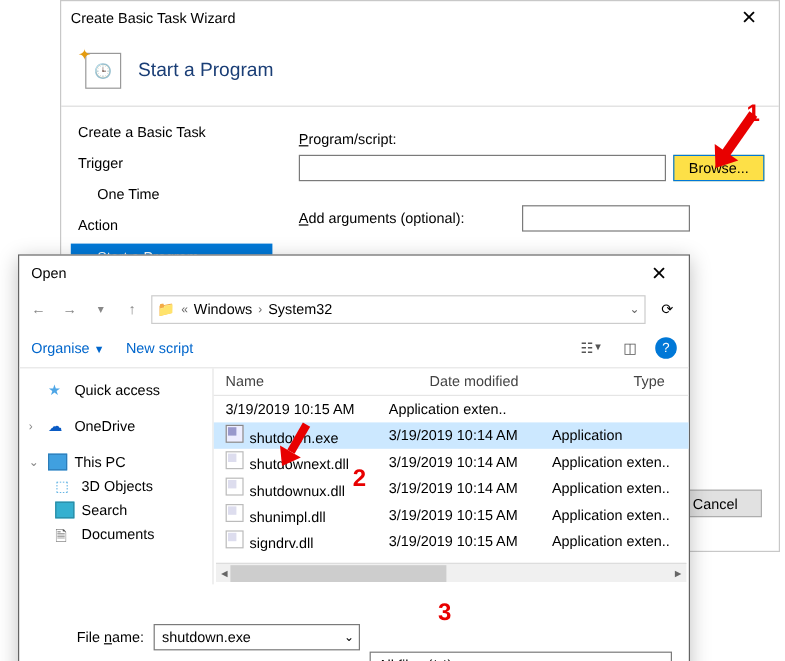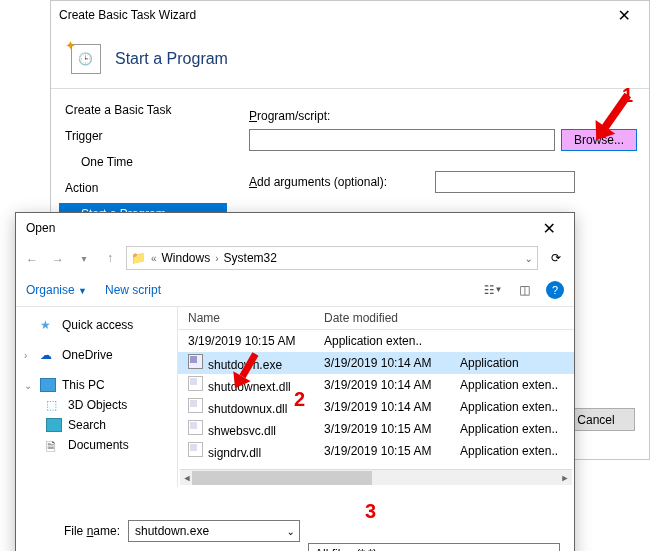--- a/index.html
+++ b/index.html
@@ -16,21 +16,21 @@
 .wizard-body { display: flex; gap: 16px; }
 .wizard-sidebar { width: 182px; padding: 10px 6px 10px 8px; }
 .wizard-sidebar .item { padding: 4px 6px; margin-bottom: 4px; }
 .wizard-sidebar .sub { padding-left: 22px; }
 .wizard-sidebar .selected { background: #0078d7; color: #fff; }
 .wizard-main { flex: 1; padding: 20px 12px 0 0; }
 .field-row { display: flex; align-items: center; margin-bottom: 20px; gap: 6px; }
 .field-label { width: 150px; }
 .field-label u { text-decoration: underline; }
 .text-input { flex: 1; height: 22px; border: 1px solid #7a7a7a; padding: 0 4px; }
-.browse-btn { height: 22px; width: 76px; border: 1px solid #0078d7; background: #f0abfc; cursor: pointer; }
+.browse-btn { height: 22px; width: 76px; border: 1px solid #0078d7; background: #fde047; cursor: pointer; }
 .wiz-cancel { position: absolute; right: 14px; bottom: 28px; width: 78px; height: 23px; border: 1px solid #adadad; background: #e1e1e1; }
 
 
 .arrow1 { position: absolute; top: 90px; left: 600px; transform: rotate(35deg); }
 .arrow1 .shaft { width: 8px; height: 40px; background: #e80000; margin: 0 auto; }
 .arrow1 .head { width: 0; height: 0; border-left: 12px solid transparent; border-right: 12px solid transparent; border-top: 16px solid #e80000; margin-top: -1px; }
 .num { color: #e80000; font-weight: bold; font-size: 20px; position: absolute; }
 
 
 .opendlg { position: absolute; top: 212px; left: 15px; width: 560px; border: 1px solid #646464; background: #fff; box-shadow: 0 4px 16px rgba(0,0,0,.25); }
@@ -55,21 +55,21 @@
 .tree-item .ticon { width: 16px; height: 14px; display: inline-block; }
 .star { color: #4ea6e6; }
 .cloud { color: #0a5bc4; }
 .pc { background: #40a0e0; border: 1px solid #2c7cb8; }
 .tree-sub { padding-left: 30px; }
 .cube { color: #3aa0dd; }
 .monitor { background: #35b0d0; border: 1px solid #2a8aa3; }
 .doc { color: #555; }
 
 .listpane { flex: 1; display: flex; flex-direction: column; }
-.listhead { display: flex; padding: 4px 10px; border-bottom: 1px solid #e5e5e5; color: #444; }
+.listhead { display: flex; padding: 4px 10px; border-bottom: 1px solid #e5e5e5; color: #444; gap: 34px; }
 .col-name { width: 136px; }
 .col-date { width: 136px; }
 .col-type { flex: 1; }
 .listbody { flex: 1; overflow: hidden; position: relative; }
 .row { display: flex; align-items: center; padding: 2px 10px; height: 22px; cursor: pointer; }
 .row.sel { background: #cce8ff; }
 .row .ficon { width: 15px; height: 15px; margin-right: 5px; display: inline-block; background: #fff; border: 1px solid #bbb; position: relative; }
 .row .ficon::after { content: ""; position: absolute; top: 1px; left: 1px; width: 7px; height: 7px; background: #dde; }
 .row .ficon.exe { border-color: #888; background: #eef; }
 .row .ficon.exe::after { background: #99c; }
@@ -199,20 +199,21 @@
         </div>
       <div class="tree-item tree-sub">
           <span class="ticon doc">🗎</span>
           <span>Documents</span>
         </div>
     </div>
     <div class="listpane">
       <div class="listhead">
         <div class="col-name">Name</div>
         <div class="col-date">Date modified</div>
+        <div class="col-type">Type</div>
       </div>
       <div class="listbody" id="listbody">
           <div class="row">
             <div class="col-date">3/19/2019 10:15 AM</div>
             <div class="col-type">Application exten..</div>
           </div>
           <div class="row sel">
             <div class="col-name"><span class="ficon exe"></span><span>shutdown.exe</span></div>
             <div class="col-date">3/19/2019 10:14 AM</div>
             <div class="col-type">Application</div>
@@ -221,21 +222,21 @@
             <div class="col-name"><span class="ficon"></span><span>shutdownext.dll</span></div>
             <div class="col-date">3/19/2019 10:14 AM</div>
             <div class="col-type">Application exten..</div>
           </div>
           <div class="row">
             <div class="col-name"><span class="ficon"></span><span>shutdownux.dll</span></div>
             <div class="col-date">3/19/2019 10:14 AM</div>
             <div class="col-type">Application exten..</div>
           </div>
           <div class="row">
-            <div class="col-name"><span class="ficon"></span><span>shwebsvc.dll</span></div>
+            <div class="col-name"><span class="ficon"></span><span>shunimpl.dll</span></div>
             <div class="col-date">3/19/2019 10:15 AM</div>
             <div class="col-type">Application exten..</div>
           </div>
           <div class="row">
             <div class="col-name"><span class="ficon"></span><span>signdrv.dll</span></div>
             <div class="col-date">3/19/2019 10:15 AM</div>
             <div class="col-type">Application exten..</div>
           </div>
         </div>
       <div class="scrollbar-h">

